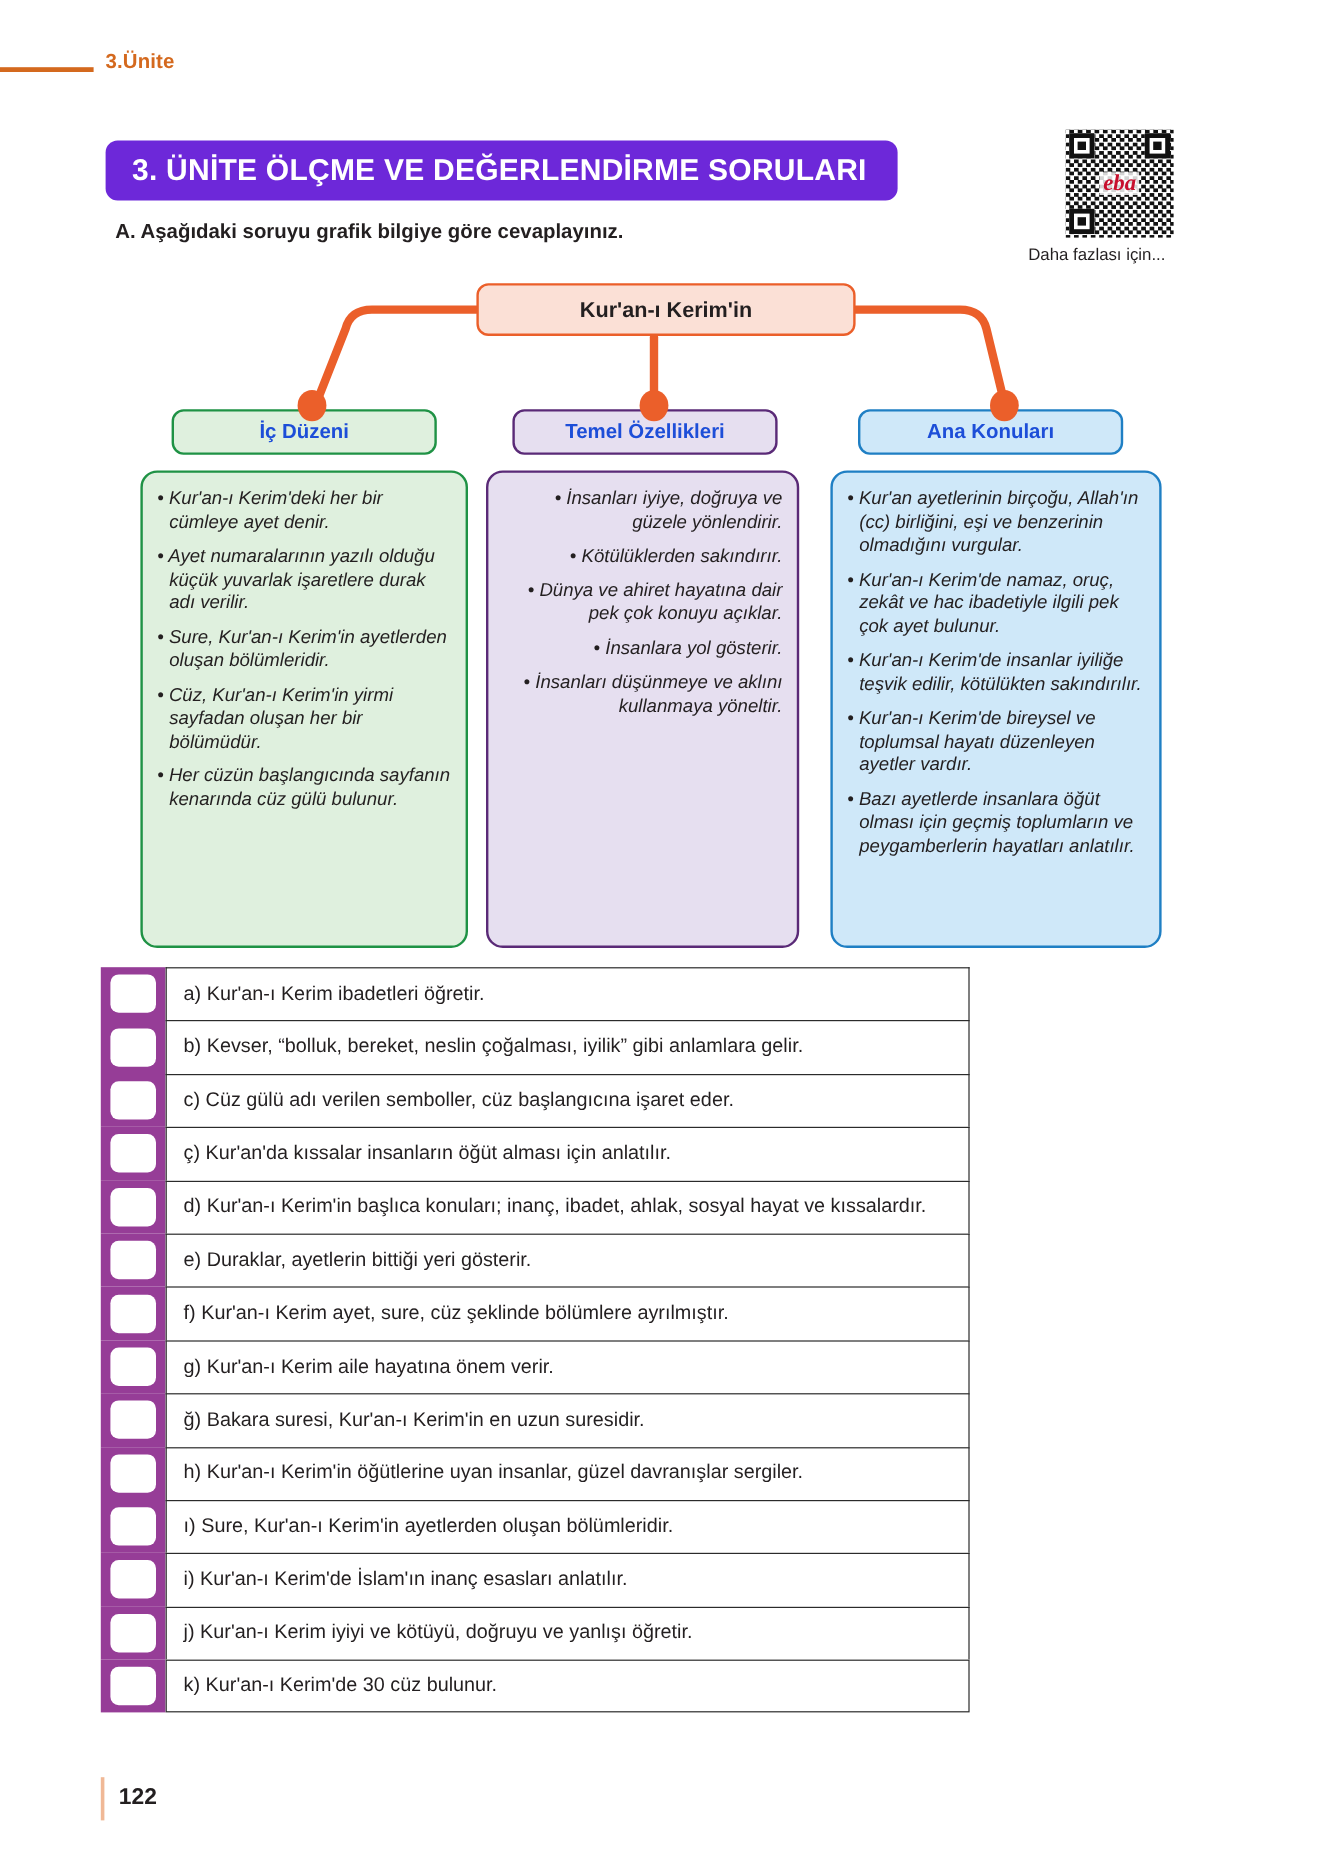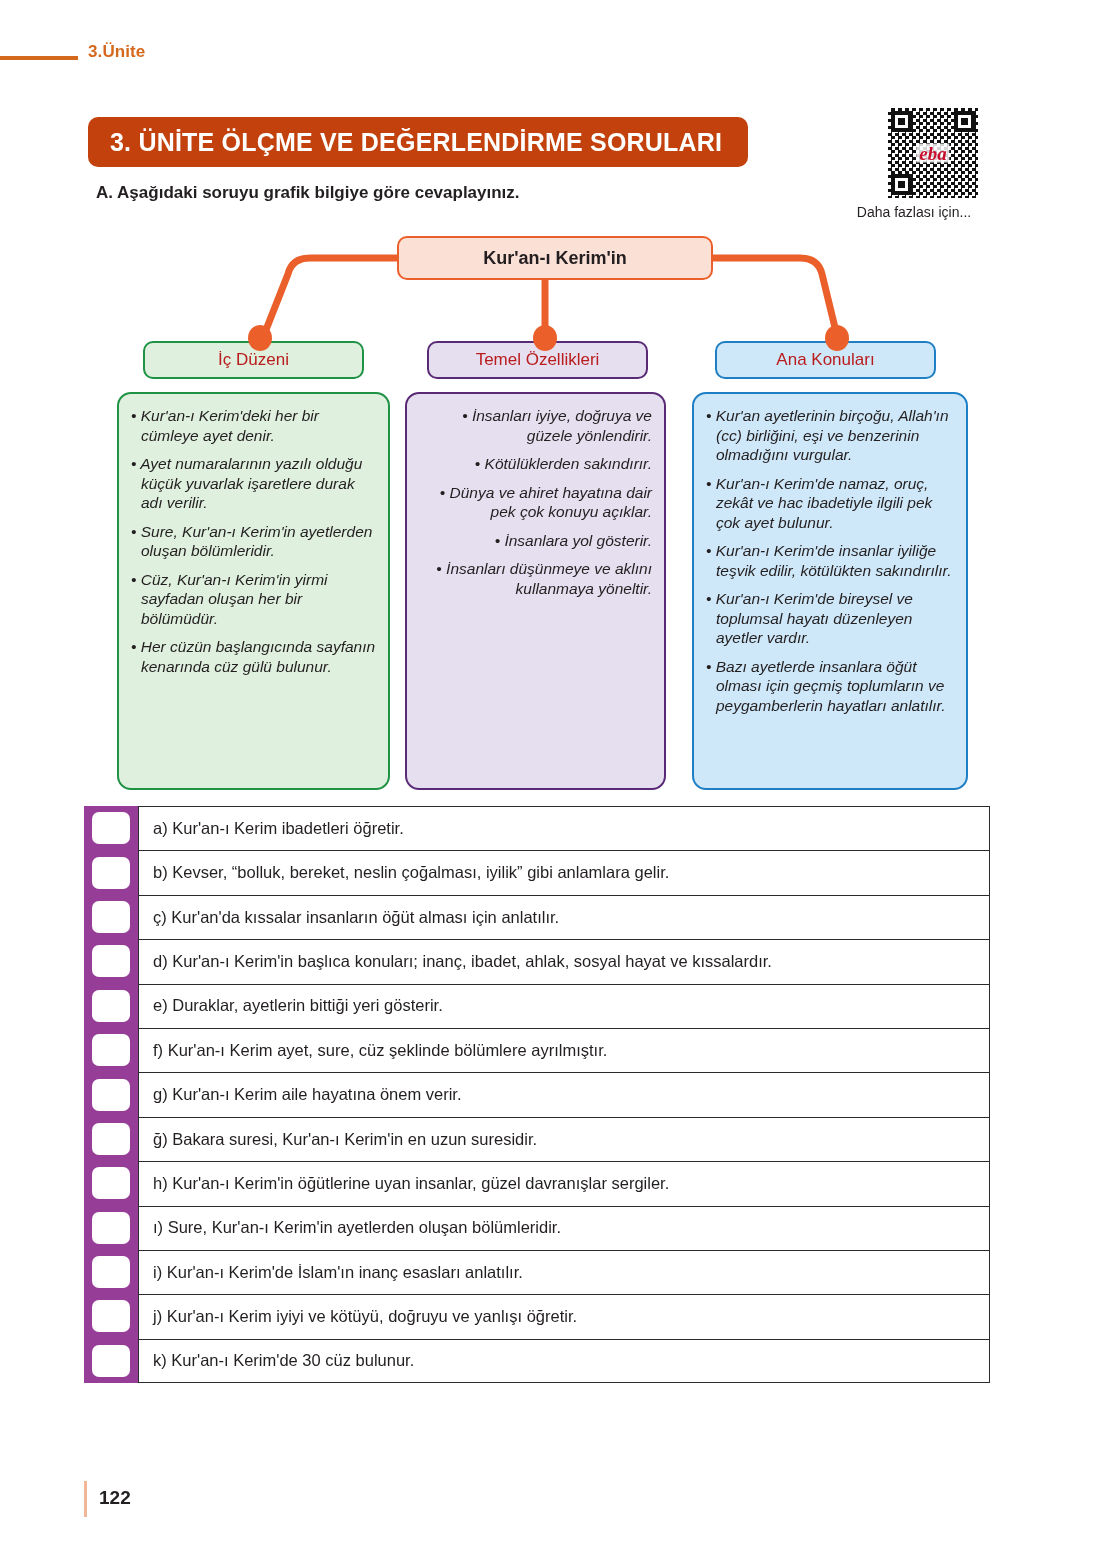--- a/index.html
+++ b/index.html
@@ -34,21 +34,21 @@
     color: #d4691e;
     letter-spacing: 0.1px;
   }
 
   .title-banner {
     position: absolute;
     left: 88px;
     top: 117px;
     width: 660px;
     height: 50px;
-    background: #c2410c;
+    background: #6d28d9;
     border-radius: 10px;
     display: flex;
     align-items: center;
   }
   .title-banner-text {
     color: #ffffff;
     font-size: 25px;
     font-weight: 700;
     letter-spacing: 0.2px;
     padding-left: 22px;
@@ -155,22 +155,22 @@
     height: 38px;
     border-radius: 10px;
     display: flex;
     align-items: center;
     justify-content: center;
     box-sizing: border-box;
     z-index: 3;
   }
   .node-head span {
     font-size: 17px;
-    font-weight: 400;
-    color: #b91c1c;
+    font-weight: 700;
+    color: #1d4ed8;
   }
   .node-head.green  { left: 143px; top: 341px; width: 221px; background: #dff0de; border: 2.5px solid #1f9245; }
   .node-head.purple { left: 427px; top: 341px; width: 221px; background: #e6dff0; border: 2.5px solid #5a2a77; }
   .node-head.blue   { left: 715px; top: 341px; width: 221px; background: #cfe8f9; border: 2.5px solid #1f7fc4; }
 
   .node-body {
     position: absolute;
     border-radius: 14px;
     box-sizing: border-box;
     padding: 12px 12px 12px 12px;
@@ -205,21 +205,21 @@
     background: #eb5f2a;
     border-radius: 50%;
     z-index: 4;
   }
 
   
   .checklist {
     position: absolute;
     left: 84px;
     top: 806px;
-    width: 906px;
+    width: 724px;
   }
   .check-row {
     position: relative;
     display: flex;
     align-items: stretch;
     height: 44.4px;
   }
   .check-cell-box {
     width: 54px;
     flex: 0 0 54px;
@@ -367,20 +367,28 @@
       </div>
     <div class="check-cell-text">
         <span>b) Kevser, “bolluk, bereket, neslin çoğalması, iyilik” gibi anlamlara gelir.</span>
       </div>
   </div>
   <div class="check-row">
     <div class="check-cell-box">
         <div class="checkbox"></div>
       </div>
     <div class="check-cell-text">
+        <span>c) Cüz gülü adı verilen semboller, cüz başlangıcına işaret eder.</span>
+      </div>
+  </div>
+  <div class="check-row">
+    <div class="check-cell-box">
+        <div class="checkbox"></div>
+      </div>
+    <div class="check-cell-text">
         <span>ç) Kur'an'da kıssalar insanların öğüt alması için anlatılır.</span>
       </div>
   </div>
   <div class="check-row">
     <div class="check-cell-box">
         <div class="checkbox"></div>
       </div>
     <div class="check-cell-text">
         <span>d) Kur'an-ı Kerim'in başlıca konuları; inanç, ibadet, ahlak, sosyal hayat ve kıssalardır.</span>
       </div>

